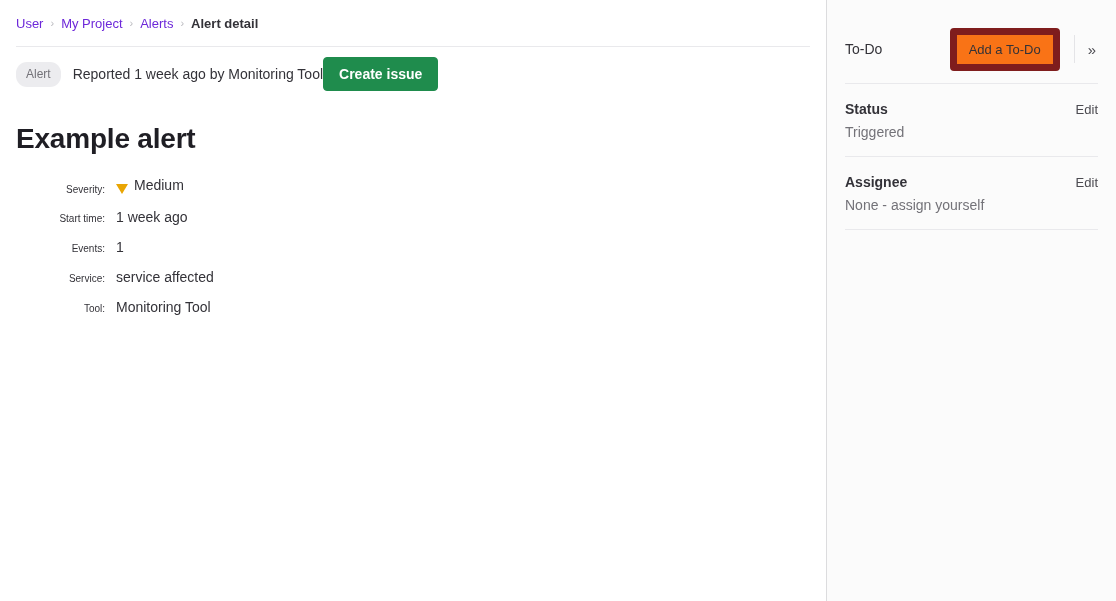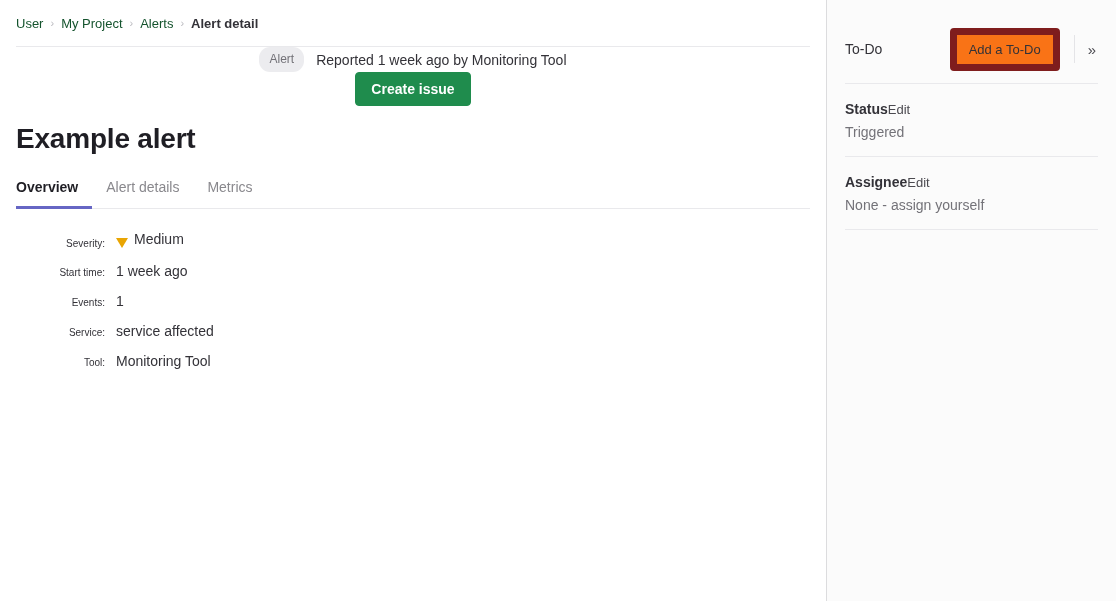--- a/index.html
+++ b/index.html
@@ -41,21 +41,21 @@
 
   
   .breadcrumb {
     height: 46px;
     display: flex;
     align-items: center;
     font-size: 13px;
     color: #737278;
   }
   .crumb {
-    color: #14532d;
+    color: #6d28d9;
     text-decoration: none;
     white-space: nowrap;
   }
   .crumb.current {
     color: #333238;
     font-weight: bold;
   }
   .crumb-sep {
     margin: 0 7px;
     color: #bbbbc0;
@@ -66,22 +66,20 @@
     height: 1px;
     background: #e9e9ec;
     width: 794px;
   }
 
   
   .reported-row {
     height: 54px;
     display: flex;
     align-items: center;
-    justify-content: space-between;
-    flex-direction: column;
   }
   .reported-left {
     display: flex;
     align-items: center;
   }
   .badge {
     display: inline-block;
     background: #ececef;
     color: #737278;
     font-size: 12px;
@@ -226,20 +224,21 @@
   .side-rule {
     height: 1px;
     background: #e9e9ec;
   }
   .side-section {
     padding: 17px 0 16px;
   }
   .side-head {
     display: flex;
     align-items: baseline;
+    justify-content: space-between;
   }
   .side-title {
     font-size: 14px;
     font-weight: bold;
     color: #333238;
   }
   .side-edit {
     font-size: 13px;
     color: #4b4a50;
     cursor: pointer;
@@ -275,25 +274,20 @@
     <div class="reported-row">
       <div class="reported-left">
         <span class="badge">Alert</span>
         <span class="reported-text">Reported 1 week ago by Monitoring Tool</span>
       </div>
       <button class="btn-primary">Create issue</button>
     </div>
 
     <h1 class="page-title">Example alert</h1>
 
-    <div class="tabs">
-      <div class="tab active">Overview</div>
-      <div class="tab">Alert details</div>
-      <div class="tab">Metrics</div>
-    </div>
 
     <div class="details">
 
       <div class="detail-row">
         <div class="detail-label">Severity:</div>
         <div class="detail-value">
           <span class="sev-icon"></span>
           <span>Medium</span>
         </div>
       </div>

